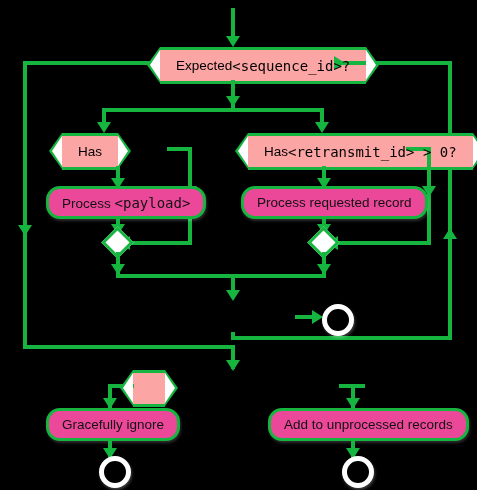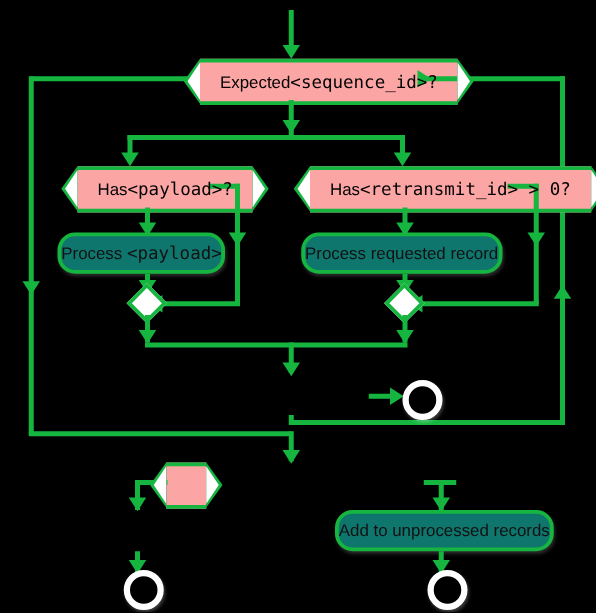--- a/index.html
+++ b/index.html
@@ -22,25 +22,25 @@
   .arw.up{border-left:7px solid transparent;border-right:7px solid transparent;border-bottom:11px solid #15b540;}
   .arw.left{border-top:7px solid transparent;border-bottom:7px solid transparent;border-right:11px solid #15b540;}
   .arw.right{border-top:7px solid transparent;border-bottom:7px solid transparent;border-left:11px solid #15b540;}
 
   
   .node{position:absolute;display:flex;align-items:center;justify-content:center;
         color:#111111;white-space:nowrap;box-sizing:border-box;}
 
   
   .action{
-    background:#0f766e;
+    background:#ec4899;
     border:3px solid #15b540;
     border-radius:14px;
     font-size:13.5px;
-    padding:0 0;
+    padding:0 13px;
     height:33px;
     box-shadow:1px 2px 3px rgba(255,255,255,0.18);
   }
 
   
   .cond{
     background:#fca5a5;
     height:31px;
     font-size:13.5px;
     padding:0 16px;
@@ -118,21 +118,20 @@
   <div class="arw down" style="left:97px;top:122px;"></div>
 
   <div class="seg v" style="left:320px;top:108px;height:22px;"></div>
   <div class="arw down" style="left:315px;top:122px;"></div>
 
   <div class="cond" style="left:62px;top:133px;">
     <span class="wcap l"></span>
     <span class="wcap r"></span>
     <span class="inner">
       <span class="prop">Has </span>
-        <span class="mono">&lt;payload&gt;?</span>
     </span>
   </div>
 
   <div class="seg h" style="left:167px;top:147px;width:25px;"></div>
   <div class="seg v" style="left:188px;top:147px;height:96px;"></div>
   <div class="arw down" style="left:183px;top:186px;"></div>
   <div class="seg h" style="left:126px;top:241px;width:66px;"></div>
   <div class="arw left" style="left:119px;top:236px;"></div>
 
   <div class="seg v" style="left:116px;top:166px;height:22px;"></div>
@@ -202,20 +201,23 @@
   </div>
 
   <div class="seg h" style="left:108px;top:384px;width:26px;"></div>
   <div class="seg v" style="left:108px;top:384px;height:24px;"></div>
   <div class="arw down" style="left:103px;top:398px;"></div>
 
   <div class="seg h" style="left:339px;top:384px;width:26px;"></div>
   <div class="seg v" style="left:351px;top:384px;height:24px;"></div>
   <div class="arw down" style="left:346px;top:398px;"></div>
 
+  <div class="node action" style="left:46px;top:408px;">
+    <span>Gracefully ignore</span>
+  </div>
 
   <div class="node action" style="left:268px;top:408px;">
     <span>Add to unprocessed records</span>
   </div>
 
   <div class="seg v" style="left:108px;top:441px;height:18px;"></div>
   <div class="arw down" style="left:103px;top:448px;"></div>
   <div class="final" style="left:99px;top:456px;"></div>
 
   <div class="seg v" style="left:351px;top:441px;height:18px;"></div>

